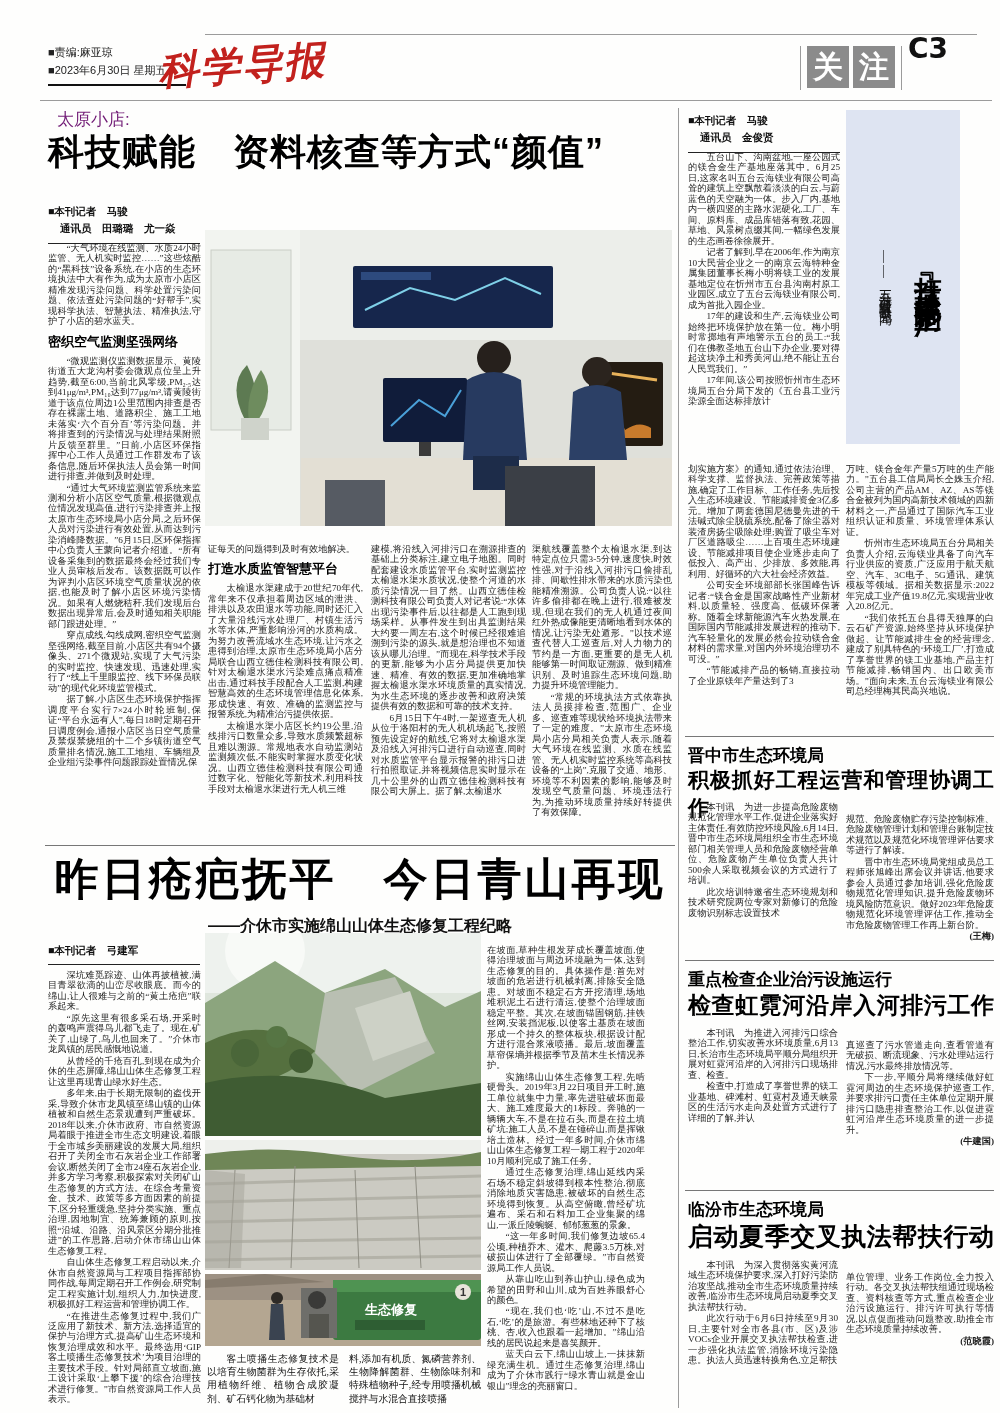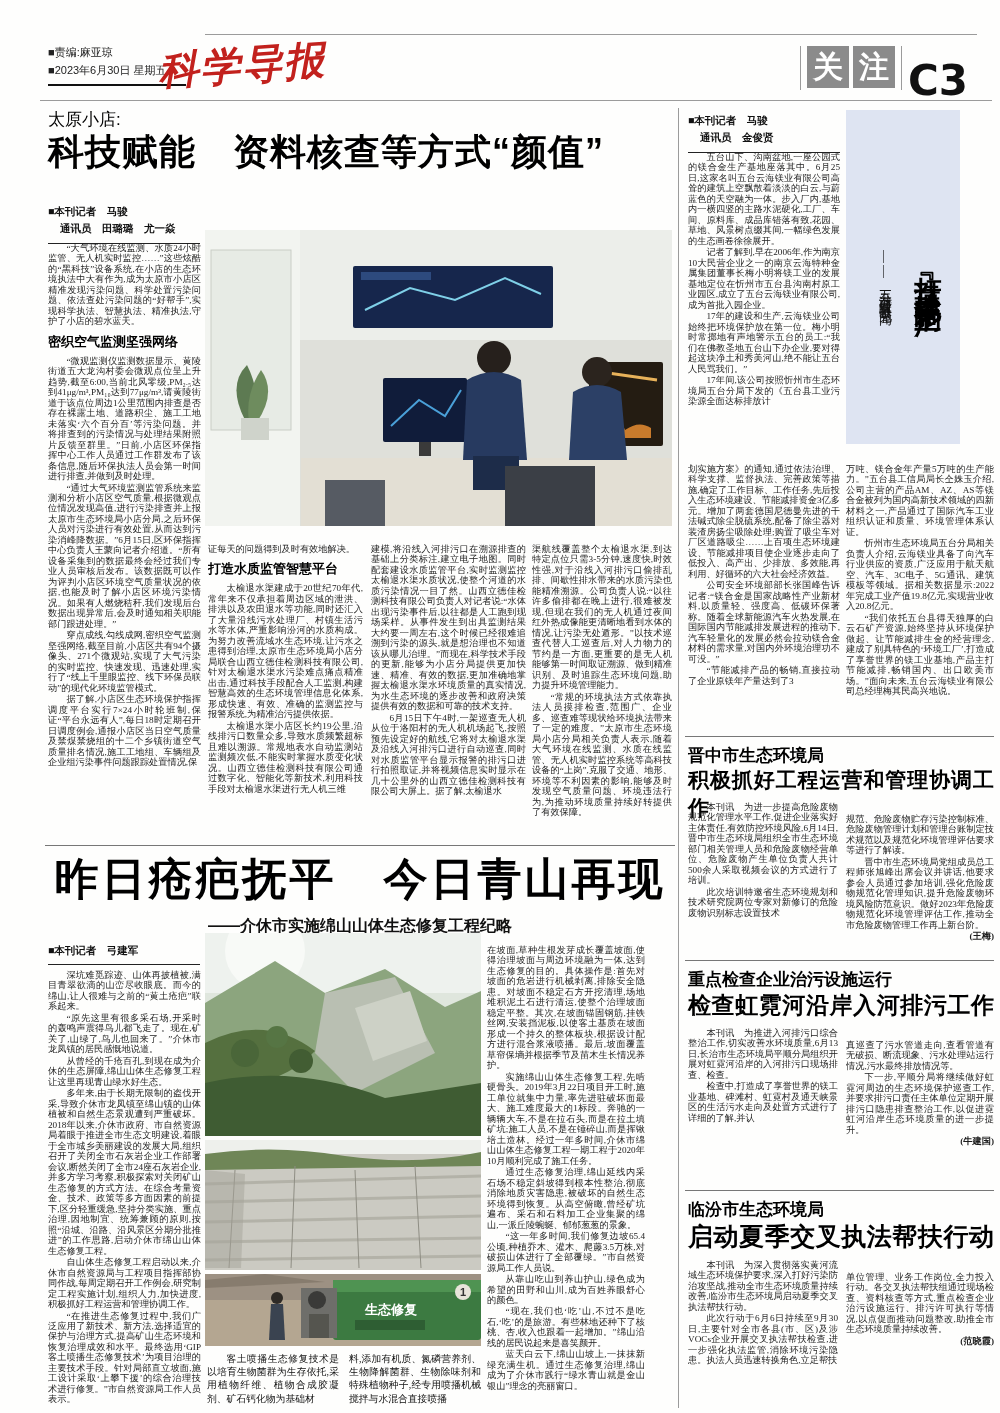--- a/index.html
+++ b/index.html
@@ -7,24 +7,24 @@
          font-family:"Liberation Serif",serif;color:#1b1b1b;overflow:hidden;}
   .rule{position:absolute;background:#9b9b9b;height:1px;}
   .vrule{position:absolute;background:#9b9b9b;width:1px;}
   
   .edblock{position:absolute;left:48px;top:44px;width:138px;font-family:"Liberation Sans",sans-serif;
            font-size:11px;line-height:1.6;border-bottom:2px solid #111;padding-bottom:5px;color:#222;}
   .masthead{position:absolute;left:158px;top:38px;font-size:40px;font-weight:bold;font-style:italic;
             color:#c2211d;font-family:"DejaVu Serif",serif;transform:rotate(-4deg);letter-spacing:2px;}
   .gzbox{position:absolute;top:46px;width:42px;height:42px;background:#8b8b8b;color:#fff;
          font-family:"Liberation Sans",sans-serif;font-weight:bold;font-size:30px;line-height:42px;text-align:center;}
-  .pageno{position:absolute;left:908px;top:56px;font-family:"DejaVu Sans",sans-serif;
-          font-weight:bold;font-size:42px;color:#111;}
+  .pageno{position:absolute;left:908px;top:32px;font-family:"DejaVu Sans",sans-serif;
+          font-weight:bold;font-size:28px;color:#111;}
   
-  .kicker{position:absolute;font-family:"Liberation Sans",sans-serif;font-size:17px;color:#000000;}
+  .kicker{position:absolute;font-family:"Liberation Sans",sans-serif;font-size:17px;color:#701a75;margin-left:9px;}
   .headline1{position:absolute;left:48px;top:128px;width:624px;font-family:"Liberation Sans",sans-serif;
              font-weight:bold;font-size:36px;letter-spacing:1px;color:#000;}
   .byline{position:absolute;width:152px;font-family:"Liberation Sans",sans-serif;font-size:10.5px;
           font-weight:bold;line-height:1.65;border-bottom:1.5px solid #222;padding-bottom:5px;color:#111;}
   .byline .l2{padding-left:12px;display:block;}
   .col{position:absolute;overflow:hidden;font-size:9.2px;line-height:1.14;text-align:justify;color:#1c1c1c;}
   .col p.para{margin:0 0 1px;text-indent:2em;}
   .col p.cont{margin:12px 0 1px;text-indent:0;}
   .inhead{font-family:"Liberation Sans",sans-serif;font-weight:bold;font-size:13px;margin:8px 0 6px;color:#000;}
   .credit{display:block;text-align:right;font-weight:bold;}

